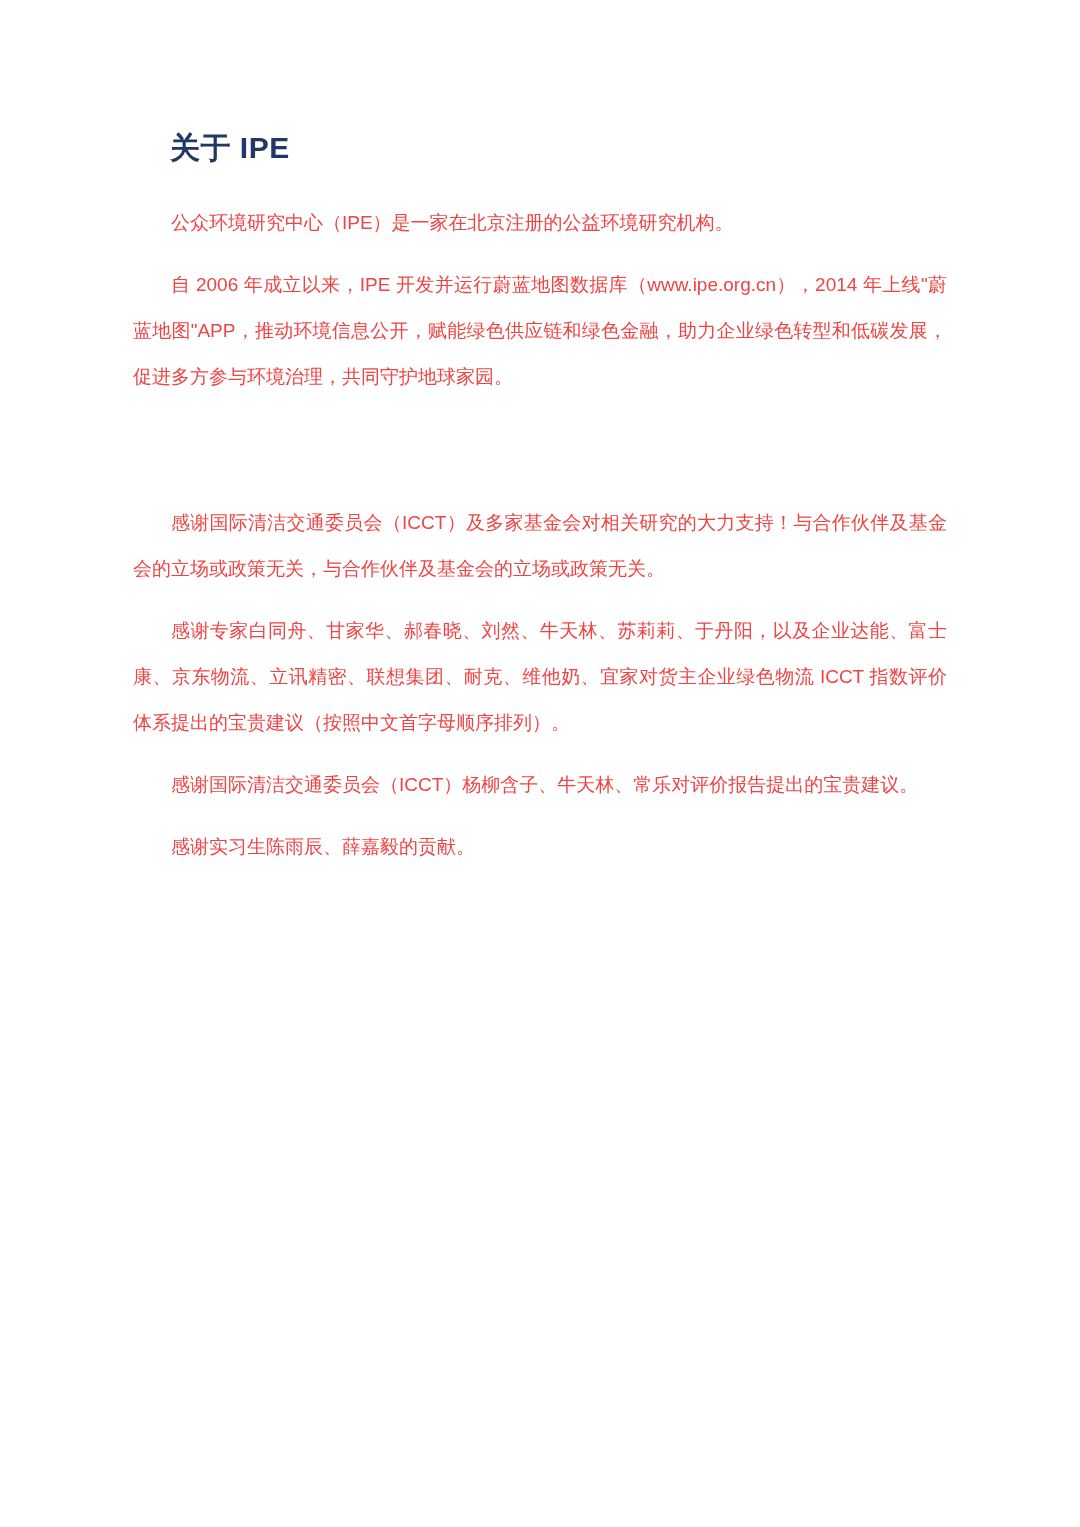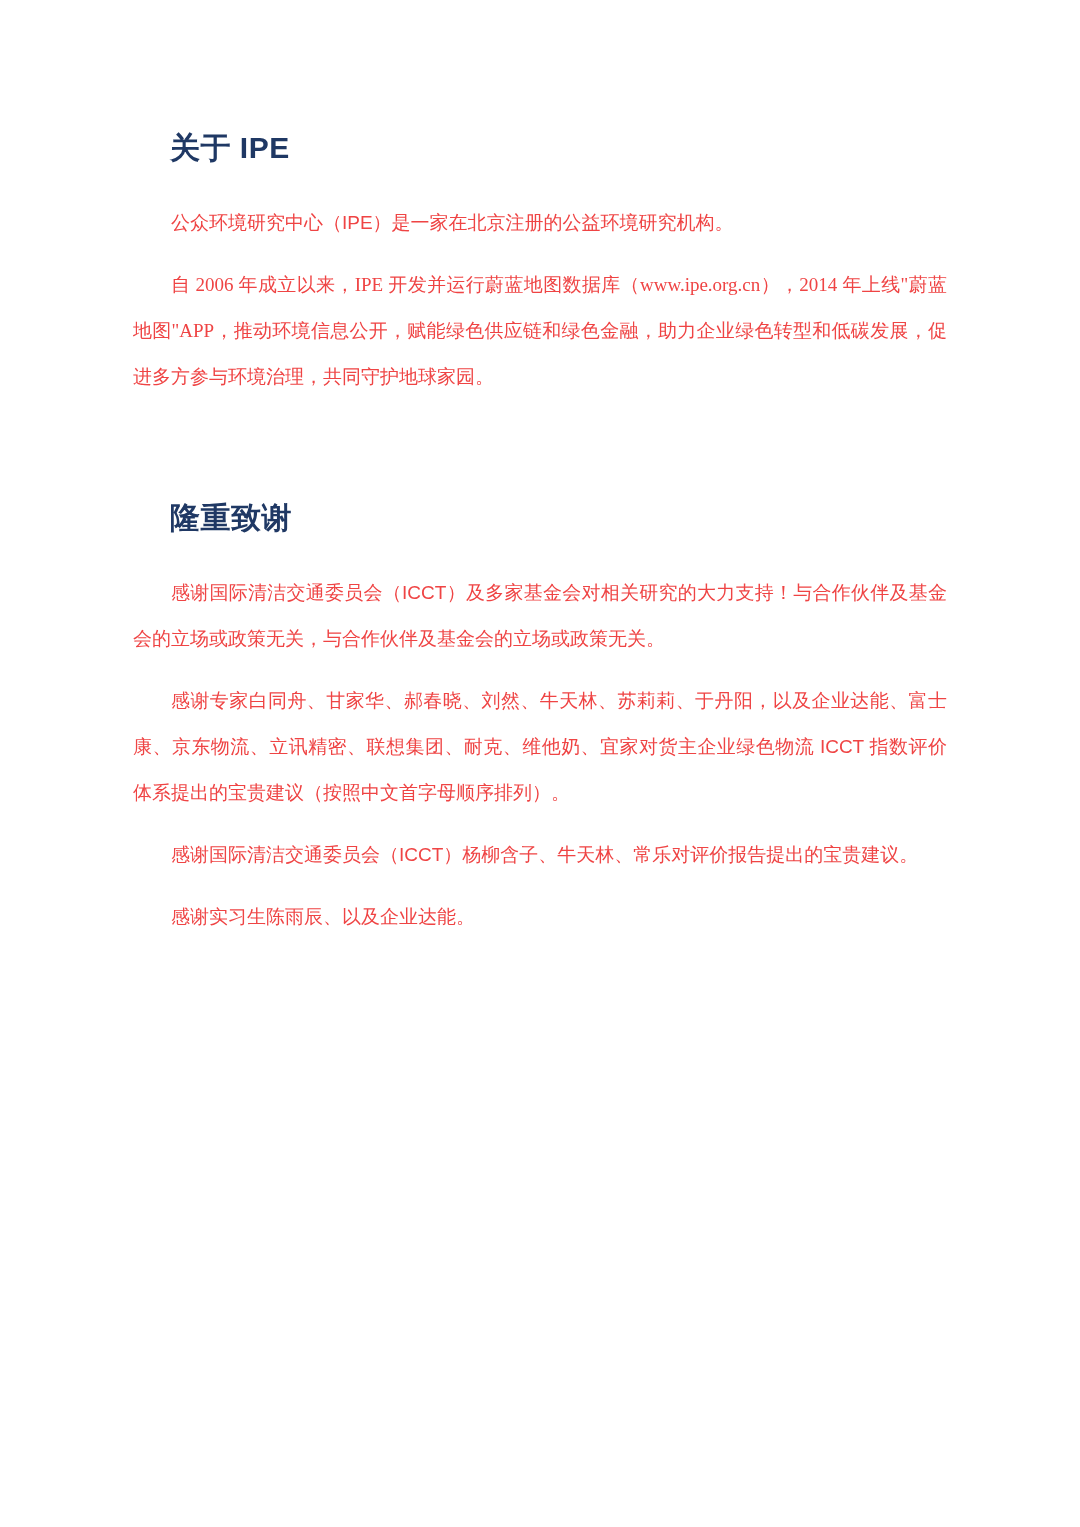--- a/index.html
+++ b/index.html
@@ -29,35 +29,34 @@
   }
   .body-paragraph {
     margin: 0 0 16px 0;
     font-size: 19px;
     line-height: 46px;
     text-align: justify;
     text-indent: 38px;
     color: #ef4444;
     word-break: break-word;
   }
-  .body-paragraph:last-child { margin-bottom: 0; font-family: Liberation Serif, serif; }
+  .body-paragraph:last-child { margin-bottom: 0; }
 </style>
 </head>
 <body>
 
 <div class="page">
 
   <section class="doc-section">
     <h2 class="section-heading">关于 IPE</h2>
     <p class="body-paragraph">公众环境研究中心（IPE）是一家在北京注册的公益环境研究机构。</p>
     <p class="body-paragraph">自 2006 年成立以来，IPE 开发并运行蔚蓝地图数据库（www.ipe.org.cn），2014 年上线"蔚蓝地图"APP，推动环境信息公开，赋能绿色供应链和绿色金融，助力企业绿色转型和低碳发展，促进多方参与环境治理，共同守护地球家园。</p>
   </section>
 
 
   <section class="doc-section">
-    <h2 class="section-heading">隆重致谢</h2>
     <p class="body-paragraph">感谢国际清洁交通委员会（ICCT）及多家基金会对相关研究的大力支持！与合作伙伴及基金会的立场或政策无关，与合作伙伴及基金会的立场或政策无关。</p>
     <p class="body-paragraph">感谢专家白同舟、甘家华、郝春晓、刘然、牛天林、苏莉莉、于丹阳，以及企业达能、富士康、京东物流、立讯精密、联想集团、耐克、维他奶、宜家对货主企业绿色物流 ICCT 指数评价体系提出的宝贵建议（按照中文首字母顺序排列）。</p>
     <p class="body-paragraph">感谢国际清洁交通委员会（ICCT）杨柳含子、牛天林、常乐对评价报告提出的宝贵建议。</p>
-    <p class="body-paragraph">感谢实习生陈雨辰、以及企业达能。</p>
+    <p class="body-paragraph">感谢实习生陈雨辰、薛嘉毅的贡献。</p>
   </section>
 
 </div>
 
 </body></html>

